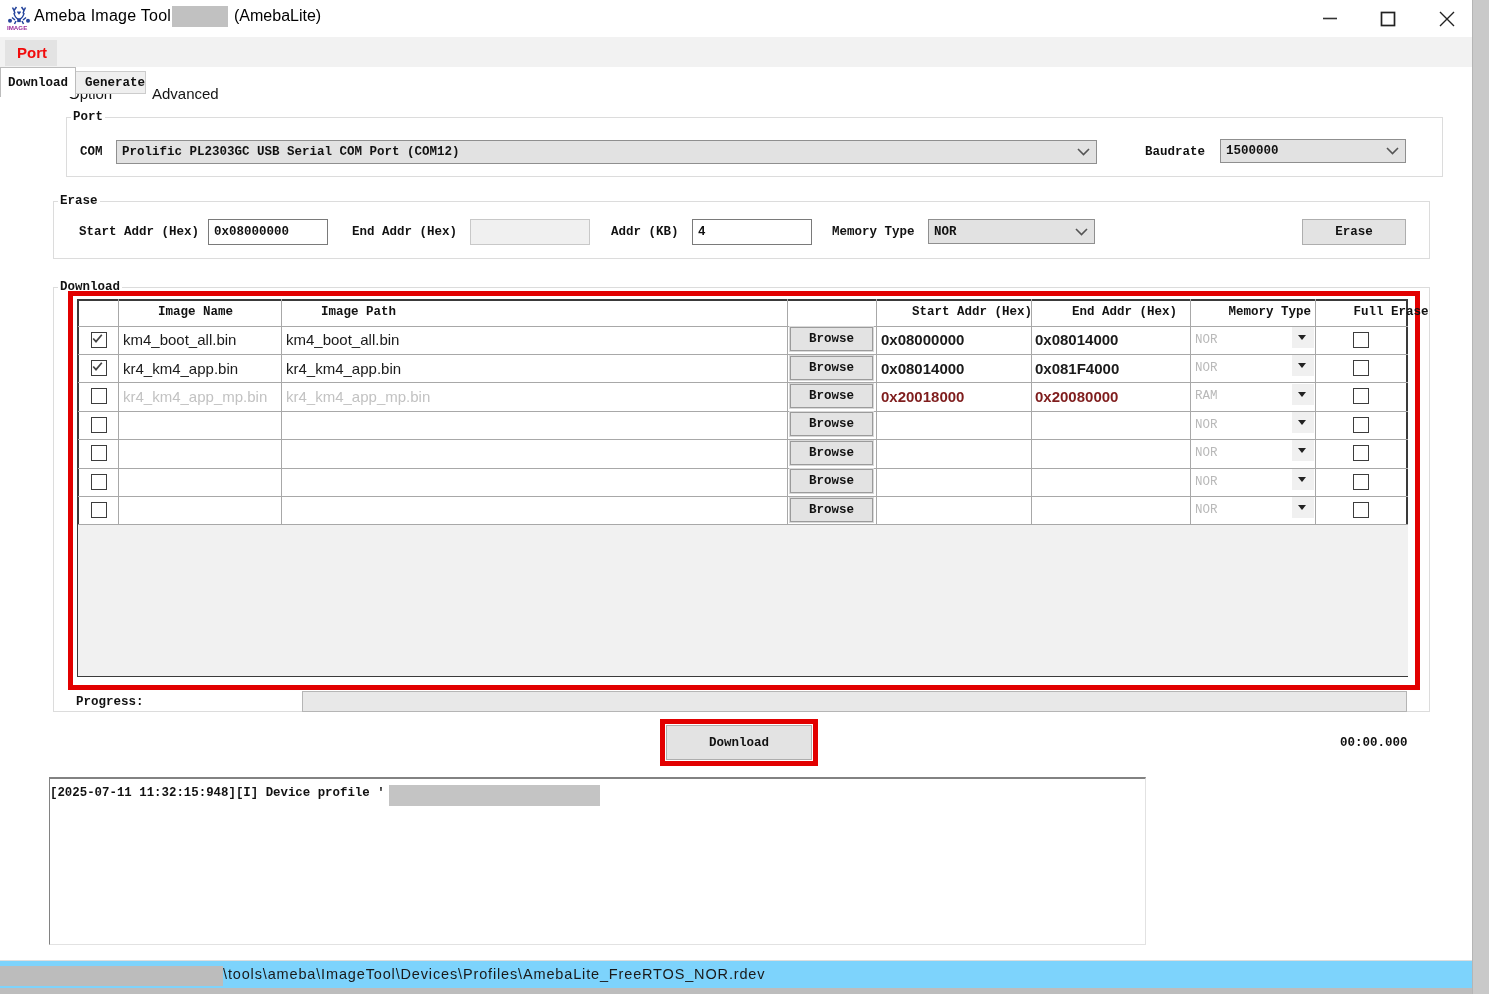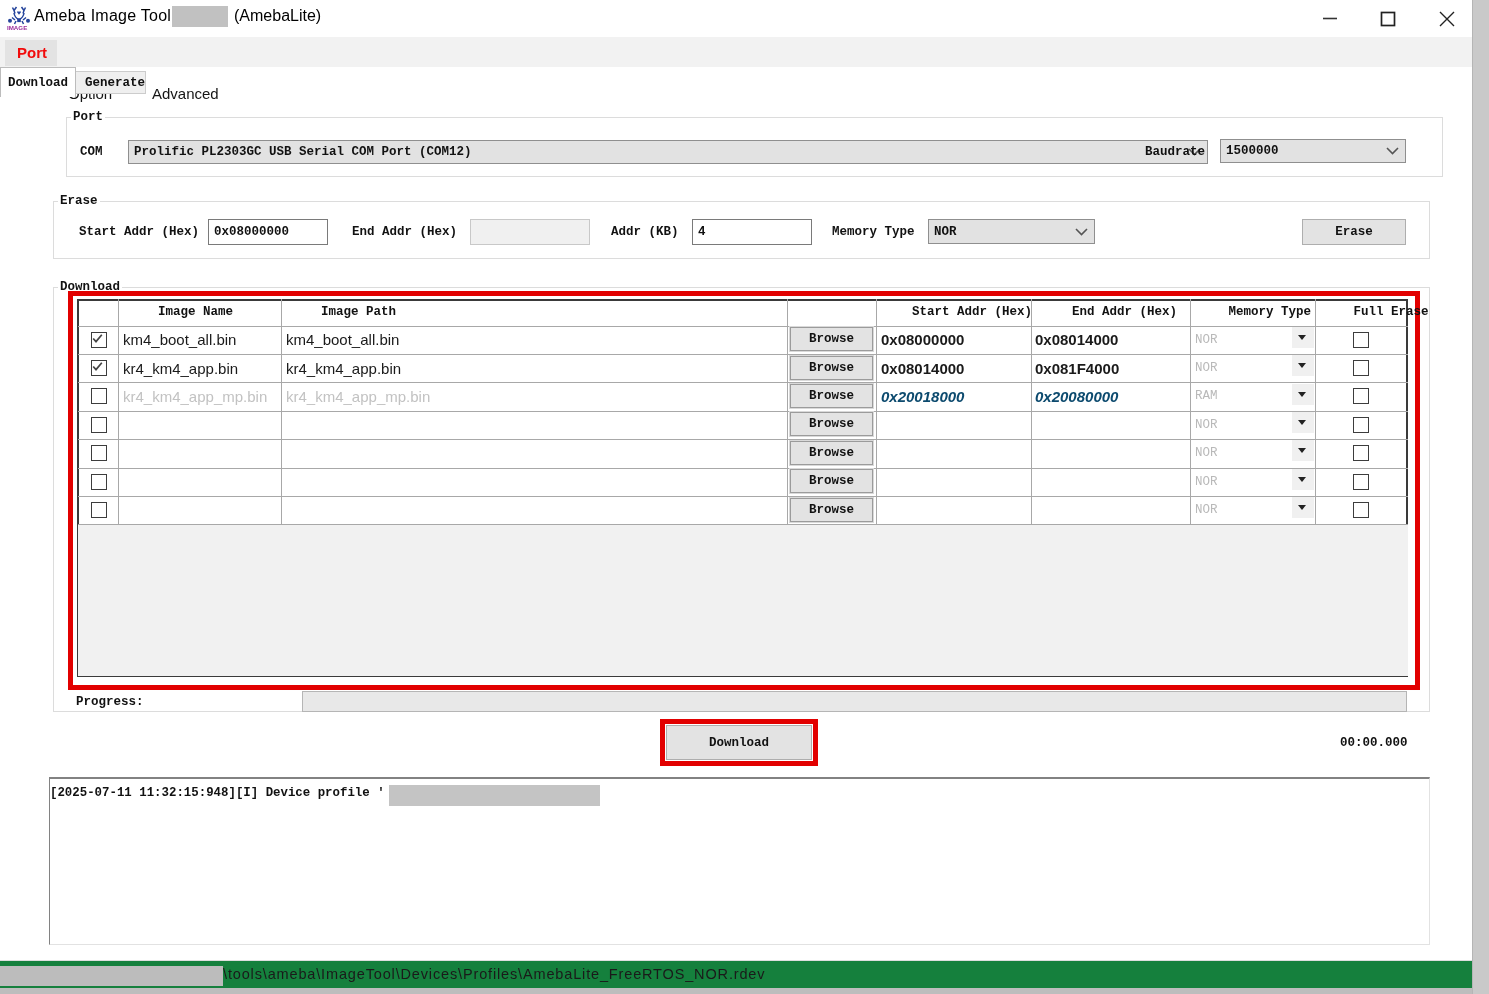--- a/index.html
+++ b/index.html
@@ -42,32 +42,32 @@
 #tblborder { position:absolute; left:77px; top:299px; width:1331px; height:378px; border:2px solid #3a3a3a; background:#fff; }
 #tblempty { position:absolute; left:77.5px; top:524.3px; width:1330.0px; height:151.7px; background:#f1f1f1; }
 .gl { position:absolute; background:#a8a8a8; }
 .mh { position:absolute; font-family:"Liberation Mono", monospace; font-size:12.5px; font-weight:bold; color:#111; display:flex; align-items:center;margin-left:31px; }
 .cb { position:absolute; width:16px; height:16px; background:#fff; border:1.6px solid #3d3d3d; }
 .cb svg { position:absolute; left:-1px; top:-1px; }
 .ct { position:absolute; font-size:15px; color:#1a1a1a; display:flex; align-items:center; }
 .ct.dis { color:#c2c2c2; }
 .bb { position:absolute; width:83px; height:24px; background:#e3e3e3; border:1px solid #9b9b9b; box-shadow:0 0 0 1px #d9d9d9; display:flex; align-items:center; justify-content:center; font-family:"Liberation Mono", monospace; font-size:12.5px; font-weight:bold; color:#111; }
 .av { position:absolute; font-size:15px; font-weight:bold; color:#1a1a1a; display:flex; align-items:center; }
-.av.dis2 { color:#0c4a6e;font-style:italic; }
+.av.dis2 { color:#7f1d1d; }
 .nor { position:absolute; font-family:"Liberation Mono", monospace; font-size:12.5px; color:#b9b9b9; display:flex; align-items:center; }
 .dd { position:absolute; width:22px; height:21px; background:#f0f0f0; }
 .dd span { position:absolute; left:6.5px; top:8px; width:0; height:0; border-left:4.5px solid transparent; border-right:4.5px solid transparent; border-top:5.5px solid #222; }
 
 #pbar { position:absolute; left:302px; top:691px; width:1105px; height:21px; background:#e8e8e8; border:1px solid #b5b5b5; }
 
-#log { position:absolute; left:49px; top:777px; width:1381px; height:168px; background:#fff; border-top:2px solid #828282; border-left:1px solid #828282; border-right:1px solid #e2e2e2; border-bottom:1px solid #e2e2e2; }
+#log { position:absolute; left:49px; top:777px; width:1097px; height:168px; background:#fff; border-top:2px solid #828282; border-left:1px solid #828282; border-right:1px solid #e2e2e2; border-bottom:1px solid #e2e2e2; }
 .logsp { position:absolute; top:7px; font-family:"Liberation Mono", monospace; font-size:12.4px; font-weight:bold; color:#111; white-space:pre; }
 #logredact { position:absolute; left:339px; top:6px; width:211px; height:21px; background:#c4c4c4; }
 
-#sbar { position:absolute; left:0; top:960px; width:1472px; height:28px; background:#15803d; border-top:1px solid #dedede;text-align:right; }
+#sbar { position:absolute; left:0; top:960px; width:1472px; height:28px; background:#7dd3fc; border-top:1px solid #dedede;text-align:right; }
 #sredact { position:absolute; left:0px; top:5px; width:223px; height:20px; background:#bcbcbc; }
 #stext { position:absolute; left:223px; top:5px; font-size:14.5px; letter-spacing:0.85px; color:#1a1a1a; }
 </style></head>
 <body>
 <div id="page">
 
   <svg class="abs" style="left:7px;top:5px" width="24" height="26" viewBox="0 0 24 26">
     <g stroke="#24439b" fill="none" stroke-width="1.5">
       <path d="M5.5 2.5 l1.5 3 M9.5 2 l-2.5 3.5 l1 3"></path>
       <path d="M18.5 2.5 l-1.5 3 M14.5 2 l2.5 3.5 l-1 3"></path>
@@ -108,21 +108,21 @@
       <span>Generate</span>
     </div>
   <div id="tabdl">
       <span>Download</span>
     </div>
 
   <div class="grp" style="left:66px;top:117px;width:1377px;height:60px">
       <span class="lbl">Port</span>
     </div>
   <div class="ml" style="left:80px;top:140px;height:23px">COM</div>
-  <div class="combo" style="left:128px;top:140px;width:1080px;height:24px">Prolific PL2303GC USB Serial COM Port (COM12)
+  <div class="combo" style="left:116px;top:140px;width:981px;height:24px">Prolific PL2303GC USB Serial COM Port (COM12)
     <svg width="13" height="8" viewBox="0 0 13 8">
         <path d="M1 1 L6.5 6.5 L12 1" stroke="#555" stroke-width="1.6" fill="none"></path>
       </svg>
   </div>
   <div class="ml" style="left:1145px;top:140px;height:23px">Baudrate</div>
   <div class="combo" style="left:1220px;top:139px;width:186px;height:24px">1500000
     <svg width="13" height="8" viewBox="0 0 13 8">
         <path d="M1 1 L6.5 6.5 L12 1" stroke="#555" stroke-width="1.6" fill="none"></path>
       </svg>
   </div>

